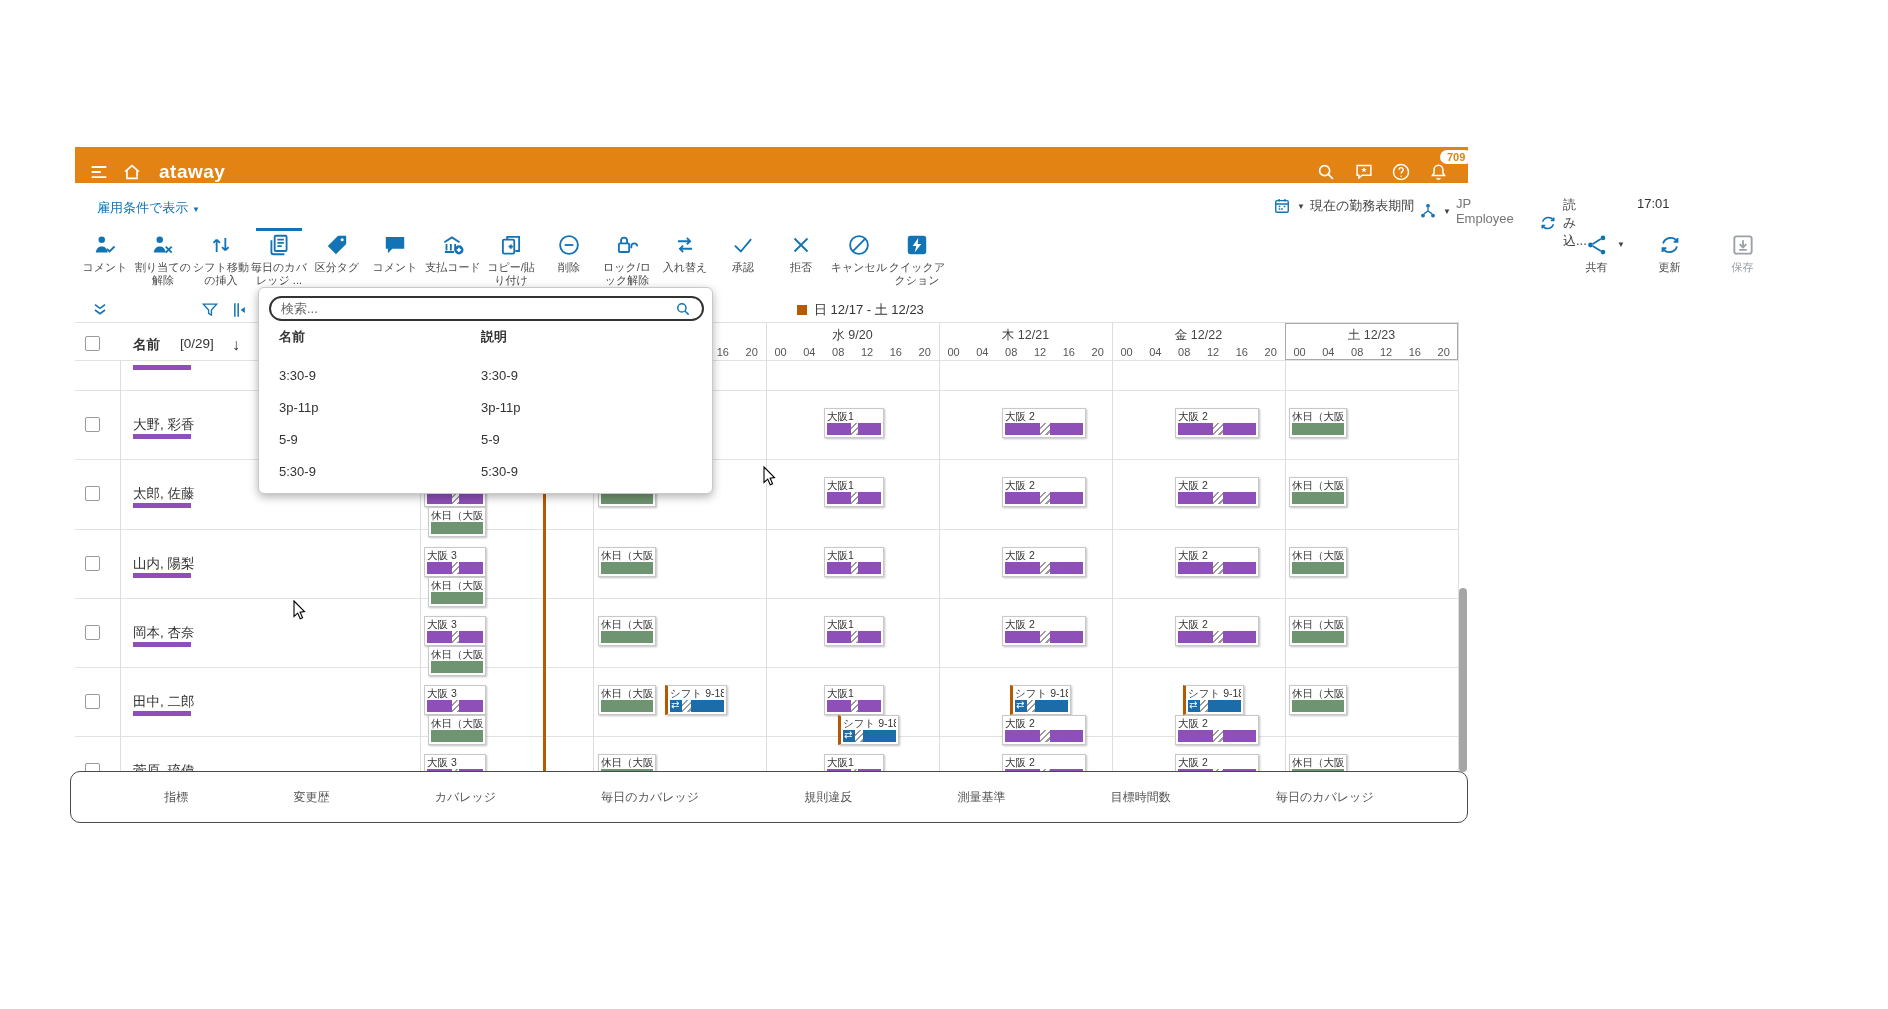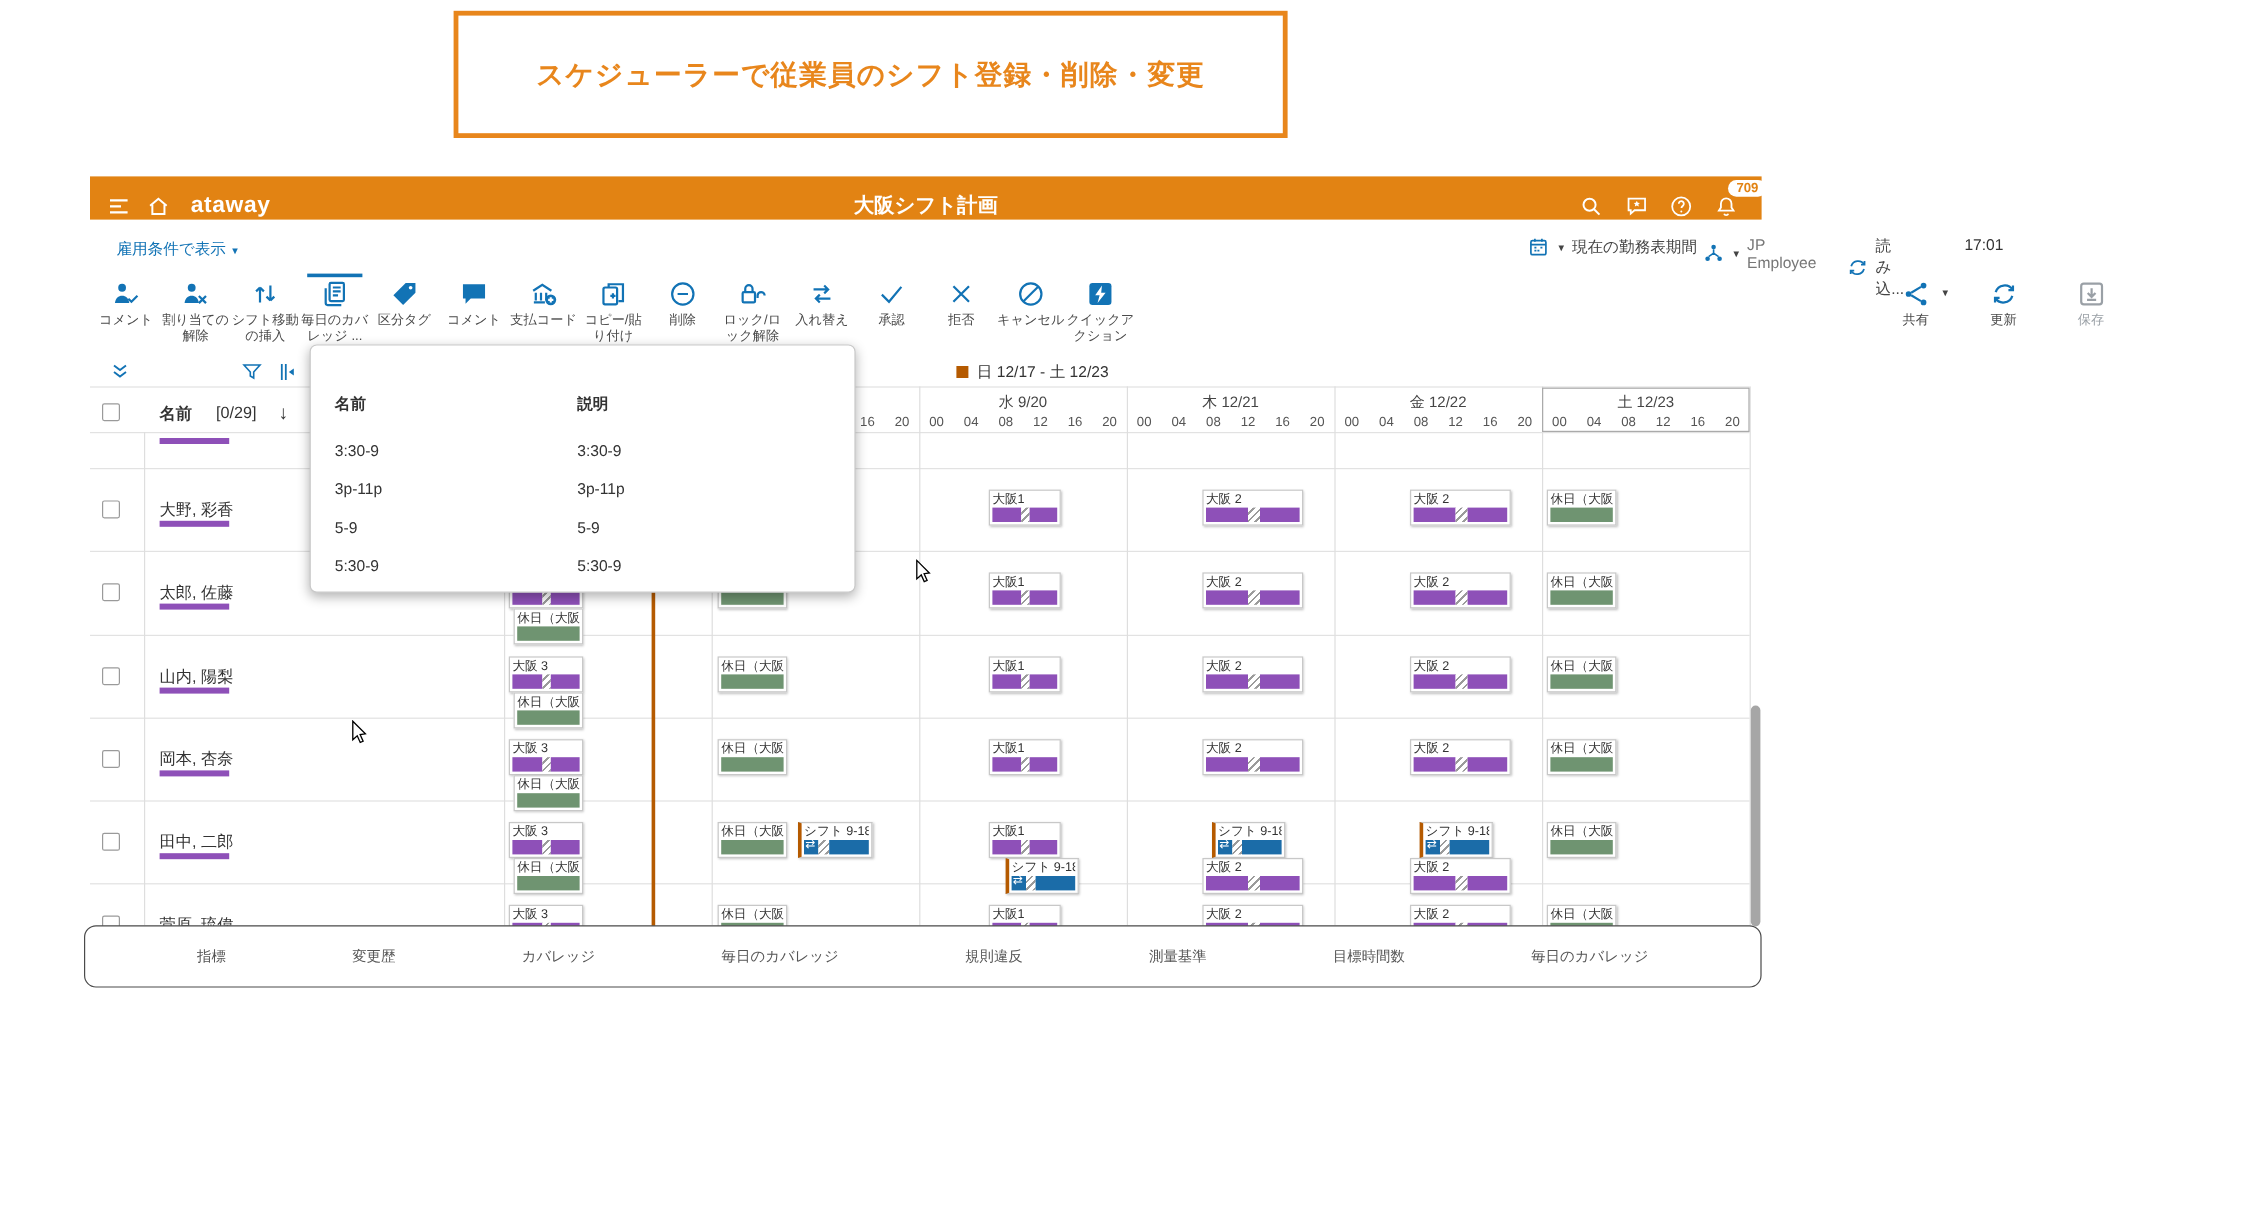--- a/index.html
+++ b/index.html
@@ -81,34 +81,30 @@
     border:1.5px solid #4a4a4a; border-radius:10px; display:flex; align-items:center; justify-content:space-evenly; }
   .tab { font-size:12px; color:#555; cursor:pointer; padding:0 12px; }
 
   .cursor { position:absolute; width:18px; height:20px; pointer-events:none; }
 </style>
 </head>
 <body>
 
 <div class="stage">
 
-  <div class="banner">
-    <div class="txt">スケジューラーで従業員のシフト登録・削除・変更</div>
-  </div>
 
   <div class="appbar">
     <span class="hicon" style="margin-left:13px"><svg viewBox="0 0 24 24" width="22" height="22" fill="none" stroke="currentColor" stroke-width="2">
           <path d="M4 6.5h16M4 12h10M4 17.5h16"></path>
         </svg></span>
     <span class="hicon" style="margin-left:11px"><svg viewBox="0 0 24 24" width="22" height="22" fill="none" stroke="currentColor" stroke-width="1.8">
           <path d="M4.5 11.5L12 5l7.5 6.5"></path>
           <path d="M6.5 10.2V19h11v-8.8"></path>
         </svg></span>
     <span class="logo" style="margin-left:16px; position:relative; z-index:2">ataway</span>
-    <span class="title">大阪シフト計画</span>
     <span class="hicon" style="position:absolute;left:1240px;z-index:2"><svg viewBox="0 0 24 24" width="22" height="22" fill="none" stroke="currentColor" stroke-width="1.8">
           <circle cx="10.5" cy="10.5" r="5.5"></circle>
           <path d="M14.6 14.6L19.5 19.5"></path>
         </svg></span>
     <span class="hicon" style="position:absolute;left:1278px;z-index:2"><svg viewBox="0 0 24 24" width="22" height="22" fill="none" stroke="currentColor" stroke-width="1.6">
           <path d="M4.5 5h15v10.5H10l-3.5 3v-3h-2z"></path>
           <path d="M12 6.8l.9 1.8 2 .2-1.5 1.3.4 2-1.8-1-1.8 1 .4-2-1.5-1.3 2-.2z" fill="currentColor" stroke="none"></path>
         </svg></span>
     <span class="hicon" style="position:absolute;left:1315px;z-index:2"><svg viewBox="0 0 24 24" width="22" height="22" fill="none" stroke="currentColor" stroke-width="1.6">
           <circle cx="12" cy="12" r="8.2"></circle>
@@ -699,20 +695,27 @@
         <div class="t">休日（大阪...</div>
         <div class="bar">
           <div class="seg" style="width:100%;background:var(--bar-green)"></div>
         </div>
       </div>
     </div>
 
   <div class="sb-thumb"></div>
 
   <div class="dropdown">
+    <div class="searchbox">
+      <span class="ph">検索...</span>
+      <span class="mag"><svg viewBox="0 0 24 24" width="18" height="18" fill="none" stroke="currentColor" stroke-width="2">
+            <circle cx="10.5" cy="10.5" r="5.5"></circle>
+            <path d="M14.6 14.6L19.5 19.5"></path>
+          </svg></span>
+    </div>
     <span class="dd-hdr" style="left:20px">名前</span>
     <span class="dd-hdr" style="left:222px">説明</span>
     <div id="dd-items">
         <span class="dd-cell" style="left:20px;top:80px">3:30-9</span>
         <span class="dd-cell" style="left:222px;top:80px">3:30-9</span>
         <span class="dd-cell" style="left:20px;top:112px">3p-11p</span>
         <span class="dd-cell" style="left:222px;top:112px">3p-11p</span>
         <span class="dd-cell" style="left:20px;top:144px">5-9</span>
         <span class="dd-cell" style="left:222px;top:144px">5-9</span>
         <span class="dd-cell" style="left:20px;top:176px">5:30-9</span>

